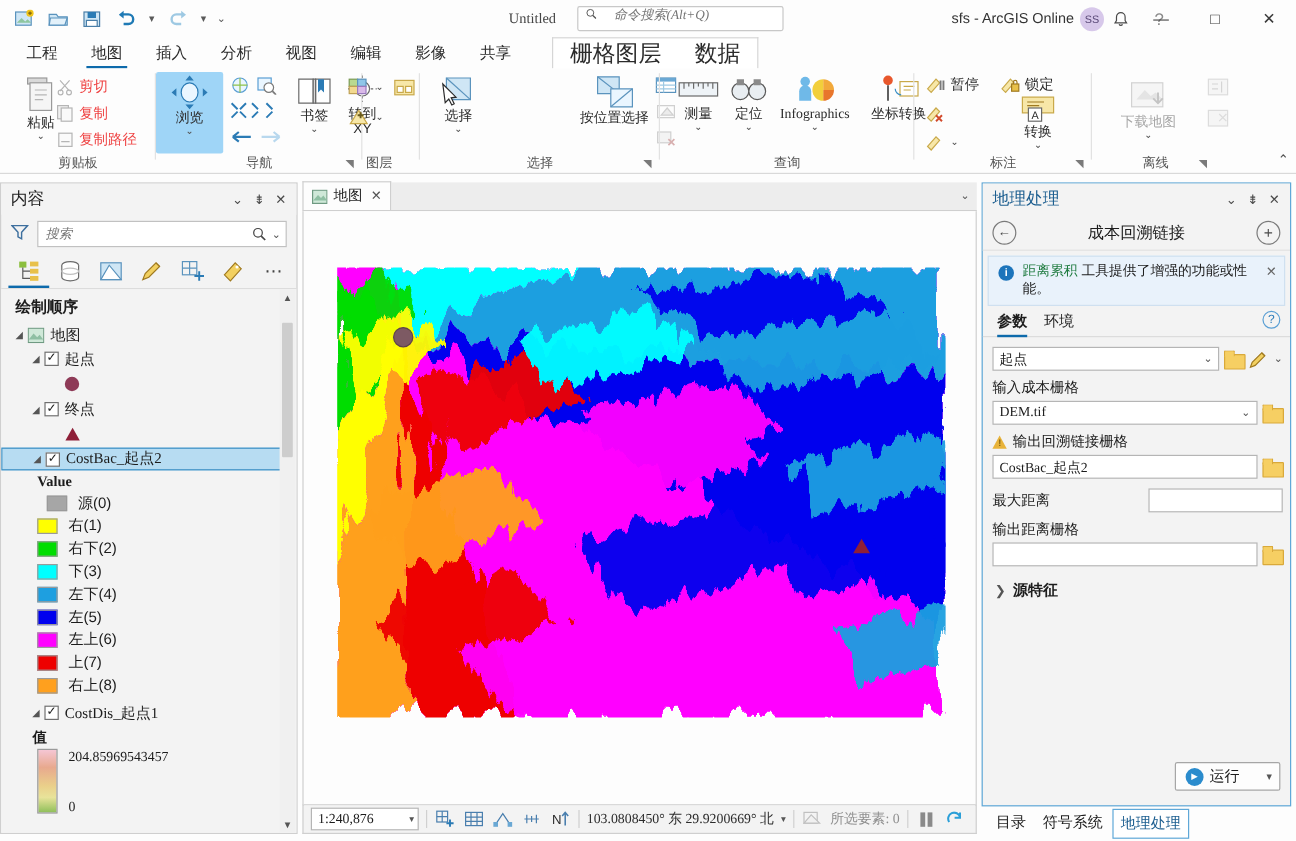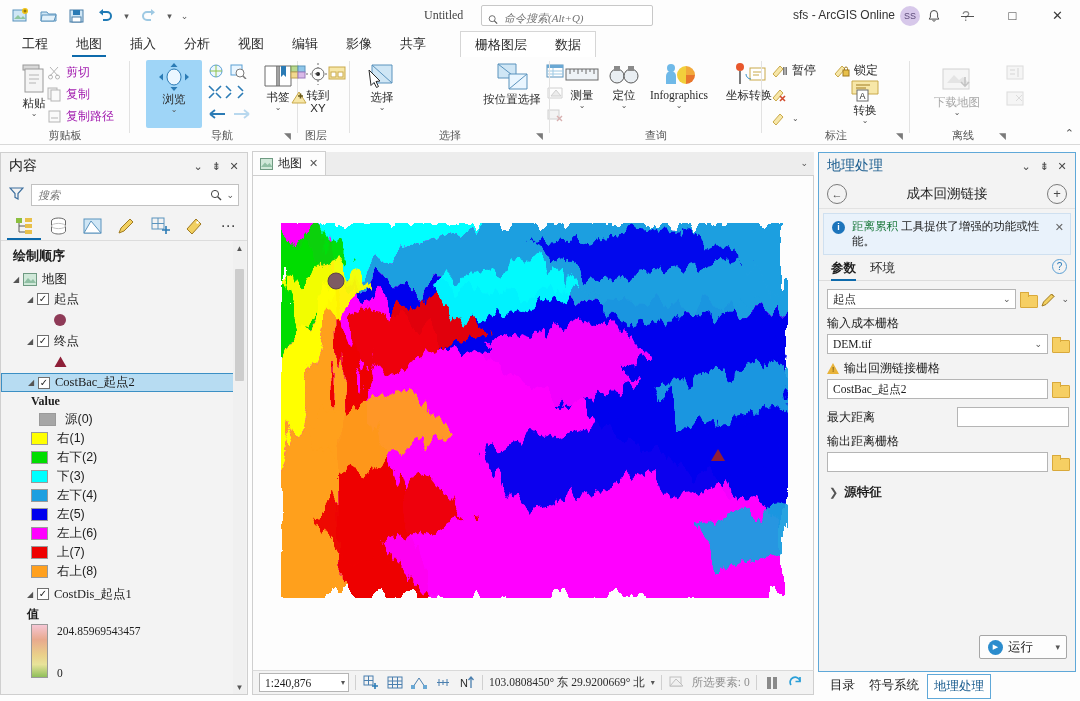--- a/index.html
+++ b/index.html
@@ -25,21 +25,21 @@
     border-radius: 2px; cursor: default;
   }
   .qat-caret { width: 13px; height: 24px; display:flex; align-items:center; justify-content:center; color:#5a5a5a; font-size:9px;}
   .title-untitled {
     position: absolute; left: 424px; top: 8px; font-size: 12px; color: #444;
     font-family: "Liberation Serif", "DejaVu Serif", serif;
   }
   .cmd-search {
     position: absolute; left: 481px; top: 5px; width: 172px; height: 21px;
     border: 1px solid #c8c8c8; background: #fff; border-radius: 2px;
-    display: flex; align-items: flex-end; padding: 0 6px; gap: 4px;
+    display: flex; align-items: flex-start; padding: 0 6px; gap: 12px;
   }
   .cmd-search input {
     border: none; outline: none; width: 100%; font-size: 11px;
     font-style: italic; color: #8a8a8a; background: transparent;
     font-family: "Liberation Serif", "DejaVu Serif", serif;
   }
   .acct {
     position: absolute; right: 185px; top: 8px; font-size: 12px; color: #333;
     font-family: Liberation Sans, sans-serif; white-space: nowrap;
   }
@@ -68,21 +68,21 @@
   }
   .rtab.active::after {
     content: ""; position: absolute; bottom: 0; left: 10px; right: 10px;
     height: 2px; background: #0d6aab;
   }
   .contextual-group {
     position: absolute; left: 460px; top: 31px; height: 26px;
     border: 1px solid #d6d6d6; border-bottom: none; background: #fff;
     display: flex; align-items: center;
   }
-  .contextual-group .rtab { font-size: 13px; }
+  .contextual-group .rtab { font-size: 19px; }
 
   
   .ribbon {
     position: absolute; top: 57px; left: 0; width: 1080px; height: 88px;
     background: #fdfdfd; border-bottom: 1px solid #d9d9d9;
   }
   .rgroup { position: absolute; top: 0; height: 88px; }
   .rgroup-label {
     position: absolute; bottom: 2px; left: 0; width: 100%;
     text-align: center; font-size: 11px; color: #555;
@@ -98,21 +98,21 @@
     position: absolute; display: flex; flex-direction: column; align-items: center;
     width: 56px; top: 3px; border-radius: 2px; padding-top: 2px;
   }
   .btn-big .lbl { font-size: 11.5px; color: #2b2b2b; text-align: center; line-height: 13px; margin-top: 1px; }
   .btn-big .dd { font-size: 8px; color: #555; line-height: 8px; }
   .btn-small {
     position: absolute; display: flex; align-items: center; gap: 4px;
     height: 21px; padding: 0 3px; border-radius: 2px;
   }
   .btn-small .lbl { font-size: 12px; color: #2b2b2b; white-space: nowrap; }
-  .btn-small.disabled .lbl { color: #a21caf; }
+  .btn-small.disabled .lbl { color: #ef4444; }
   .active-tool { background: #9fd5f7 !important; }
   .ribbon-collapse {
     position: absolute; right: 6px; bottom: 4px; color: #555; font-size: 11px;
   }
 
   
   .pane-contents {
     position: absolute; left: 0; top: 152px; width: 248px; height: 543px;
     background: #f3f3f3; border: 1px solid #cfcfcf;
   }
@@ -391,21 +391,21 @@
         <svg width="15" height="15" viewBox="0 0 15 15">
             <rect x="2" y="2" width="11" height="11" fill="#fafafa" stroke="#b5b5b5"></rect>
             <path d="M4 9h7" stroke="#b5b5b5"></path>
           </svg>
         <div class="lbl">复制路径</div>
       </div>
       <div class="rgroup-label">剪贴板</div>
       <div class="rgroup-sep" style="right:0"></div>
     </div>
 
-    <div class="rgroup" style="left:146px; width:152px">
+    <div class="rgroup" style="left:130px; width:172px">
       <div class="btn-big active-tool" style="left:0; top:3px; height:68px">
         <svg width="32" height="30" viewBox="0 0 32 30">
             <ellipse cx="16" cy="15" rx="7" ry="8" fill="#eaf6ff" stroke="#2b7bb5"></ellipse>
             <path d="M16 1l3.5 4h-7zM16 29l-3.5-4h7zM1 15l4-3.5v7zM31 15l-4 3.5v-7z" fill="#2b7bb5"></path>
           </svg>
         <div class="lbl">浏览</div>
         <div class="dd">⌄</div>
       </div>
       <div class="btn-small" style="left:58px; top:3px">
         <svg width="18" height="16" viewBox="0 0 18 16">

